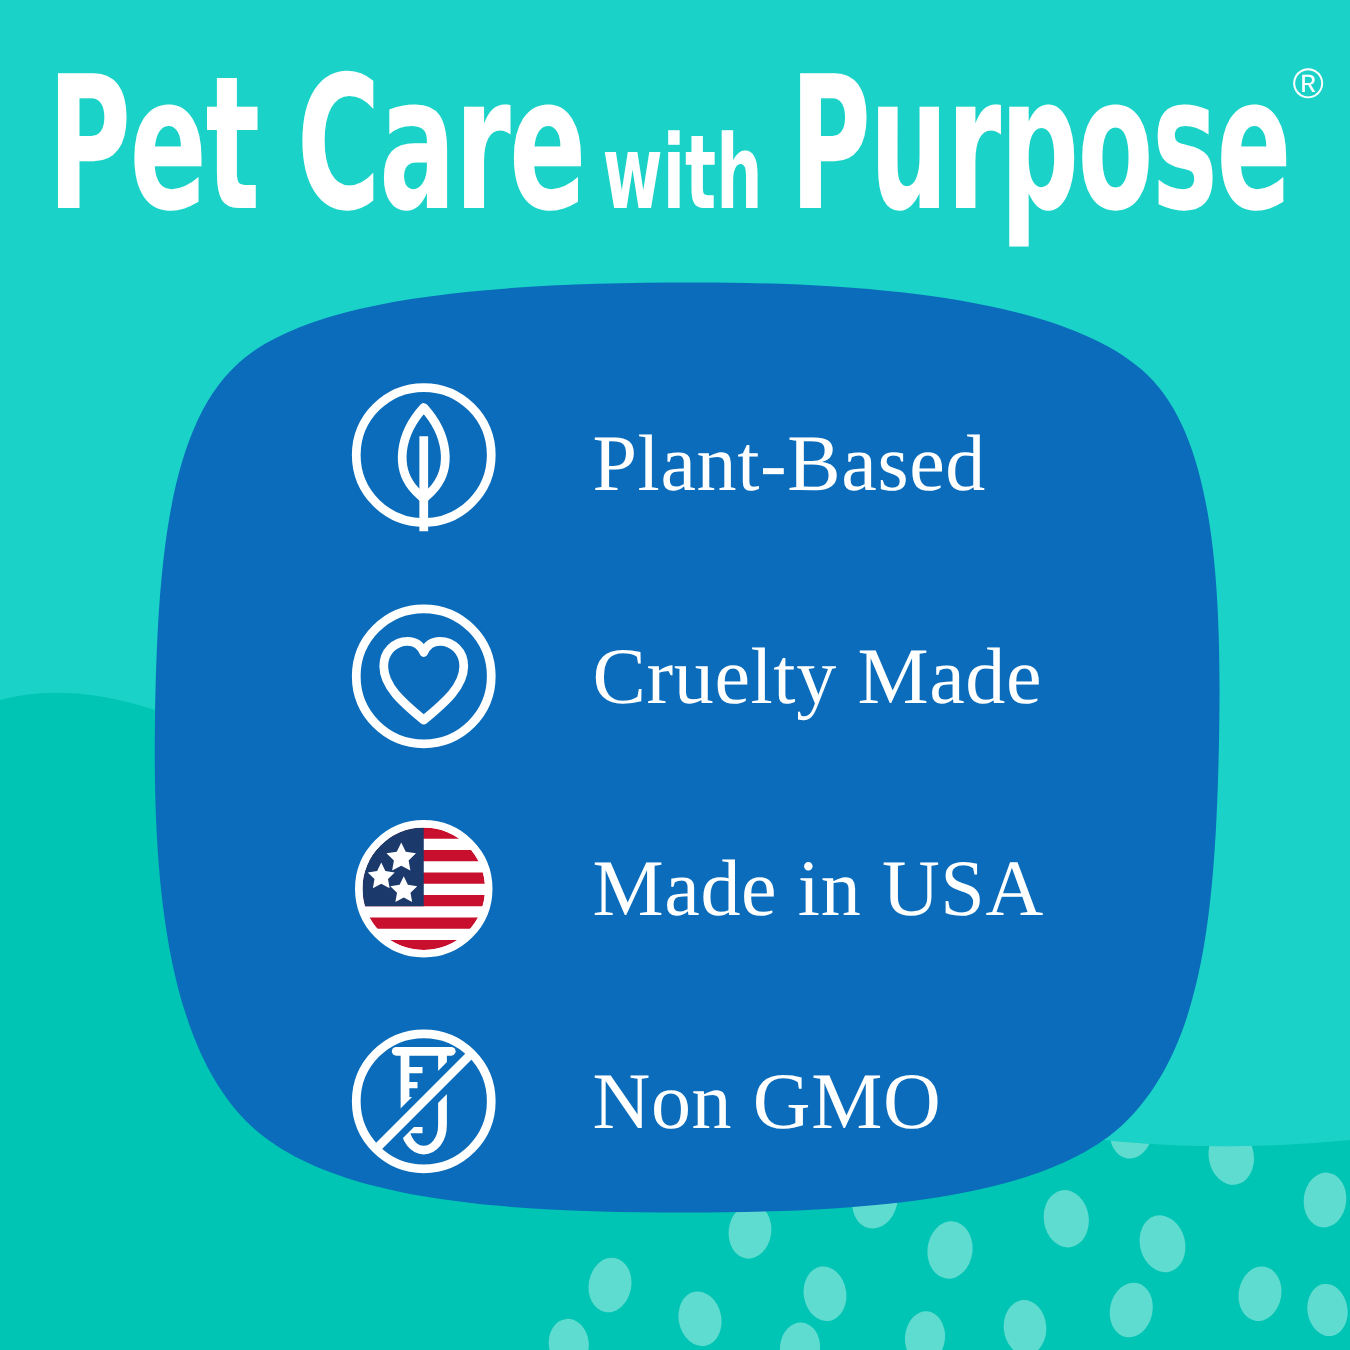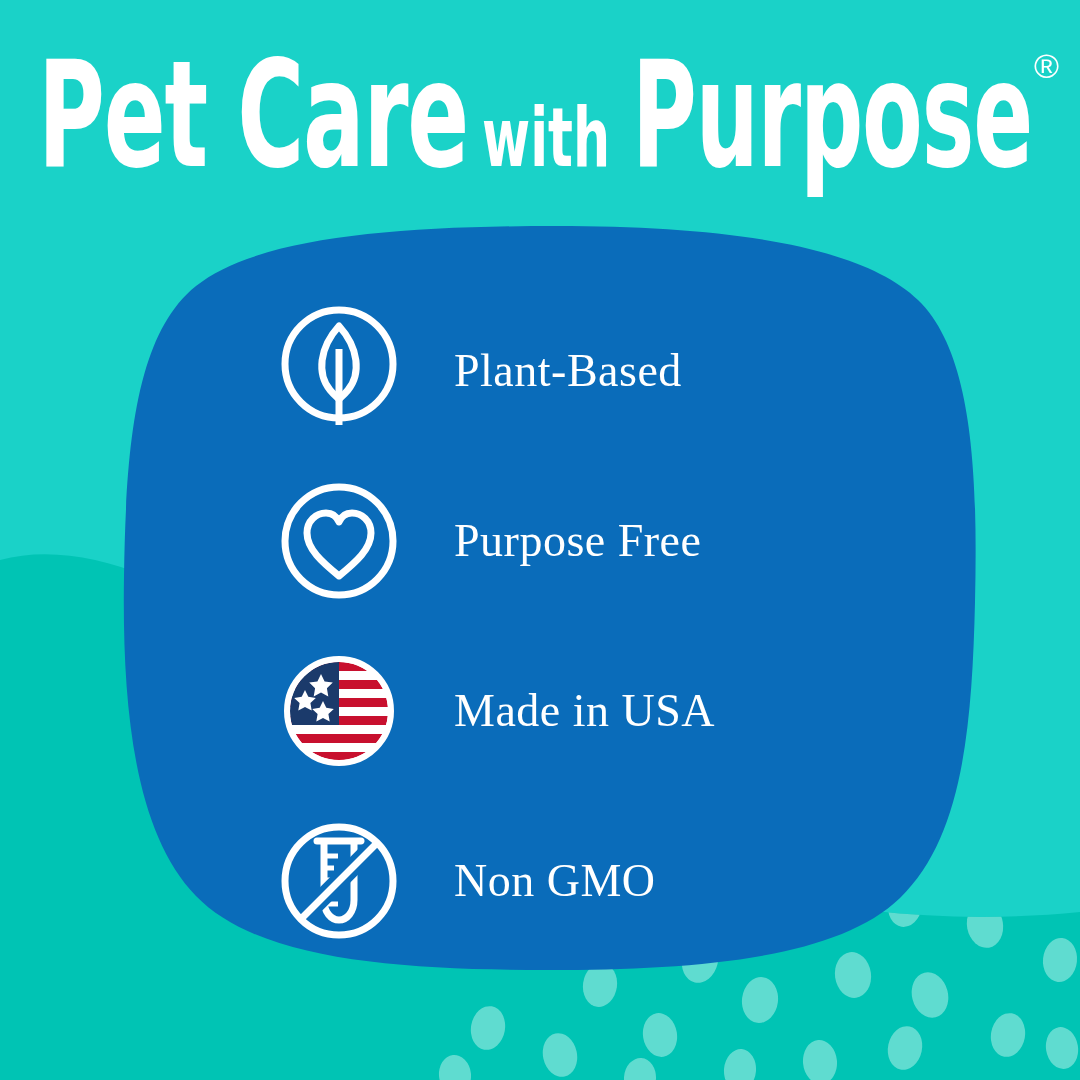--- a/index.html
+++ b/index.html
@@ -77,24 +77,24 @@
 
   .feature-icon {
     width: 134px;
     height: 134px;
     flex: 0 0 134px;
     display: block;
   }
   .feature-icon svg { display: block; width: 134px; height: 134px; }
 
   .feature-label {
-    margin-left: 48px;
+    margin-left: 68px;
     color: #ffffff;
     font-family: "Liberation Serif", "DejaVu Serif", serif;
-    font-size: 46px;
+    font-size: 64px;
     line-height: 1;
     white-space: nowrap;
     letter-spacing: 0.5px;
   }
 </style>
 </head>
 <body>
 
 <div id="stage">
 
@@ -186,21 +186,21 @@
           <circle cx="67" cy="67" r="54" fill="none" stroke="#ffffff" stroke-width="7"></circle>
           <path d="M67 102
                    C 50 88 35 75 35 59
                    C 35 47 44 39 54 39
                    C 61 39 65 43 67 48
                    C 69 43 73 39 80 39
                    C 90 39 99 47 99 59
                    C 99 75 84 88 67 102 Z" fill="none" stroke="#ffffff" stroke-width="7" stroke-linejoin="round"></path>
         </svg>
       </span>
-      <span class="feature-label">Purpose Free</span>
+      <span class="feature-label">Cruelty Made</span>
     </div>
 
     <div class="feature-row">
       <span class="feature-icon">
         <svg viewBox="0 0 134 134">
           <defs>
             <clipPath id="flagClip">
                 <circle cx="67" cy="67" r="49"></circle>
               </clipPath>
           </defs>

